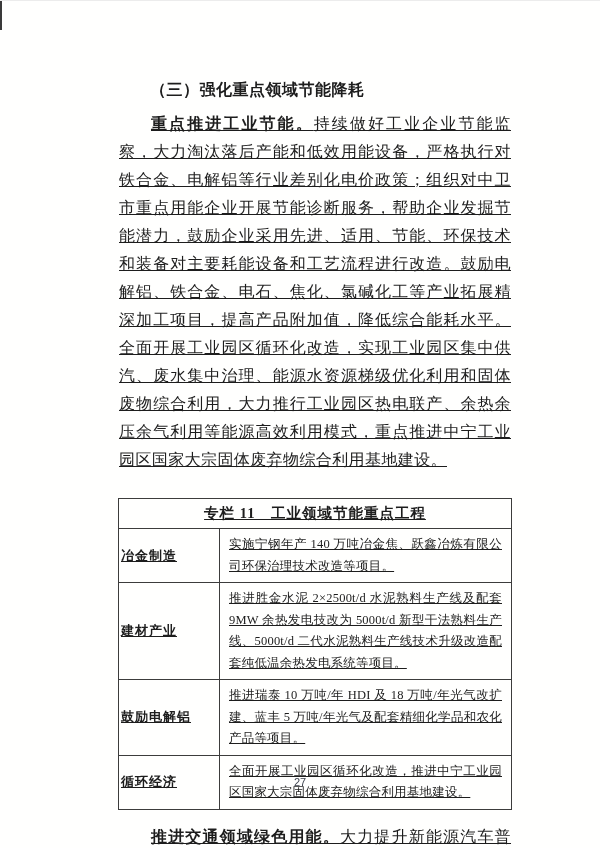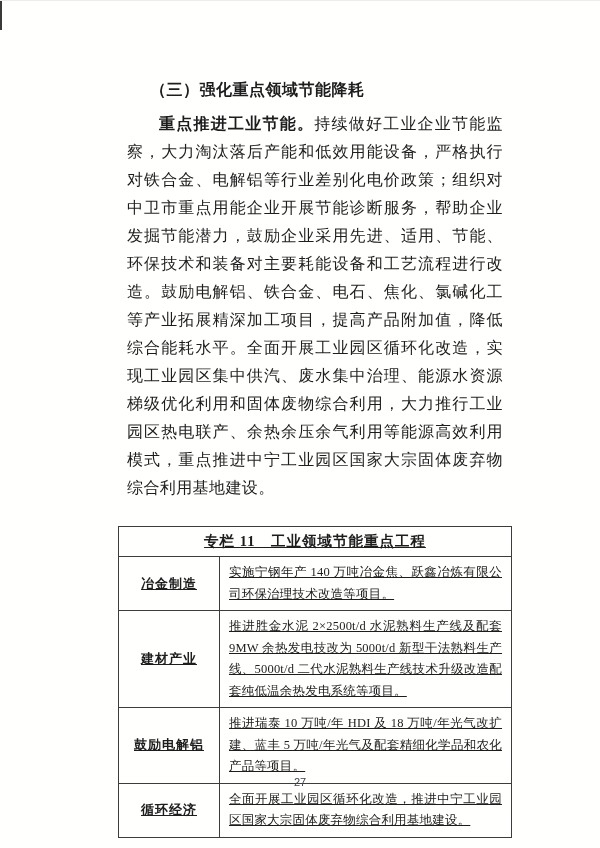--- a/index.html
+++ b/index.html
@@ -23,26 +23,27 @@
     background:#ececec;
   }
   .section-heading {
     margin:0 0 9px 0;
     font-size:16px; font-weight:bold;
     text-indent:2em;
     line-height:23px;
     letter-spacing:0.5px;
   }
   .body-para {
-    margin:9px;
+    margin:1px;
     font-size:16px;
     line-height:28px;
     letter-spacing:0.4px;
     text-align:justify;
     text-indent:2em;
+    text-decoration:underline;
   }
   .body-para .lead { font-weight:bold; }
   .feature-table {
     width:100%;
     margin-top:24px;
     border-collapse:collapse;
     font-size:12.5px;
     text-decoration:underline;
   }
   .feature-table th, .feature-table td {
@@ -50,21 +51,21 @@
   }
   .feature-table .table-title {
     font-size:14.5px;
     font-weight:bold;
     text-align:center;
     padding:5px 4px;
     letter-spacing:1px;
   }
   .feature-table .row-category {
     width:96px;
-    text-align:center;
+    text-align:left;
     vertical-align:middle;
     font-weight:bold;
     font-size:13px;
     padding:4px 2px;
     letter-spacing:1px;
   }
   .feature-table .row-content {
     padding:5px 9px;
     line-height:21.5px;
     text-align:justify;

